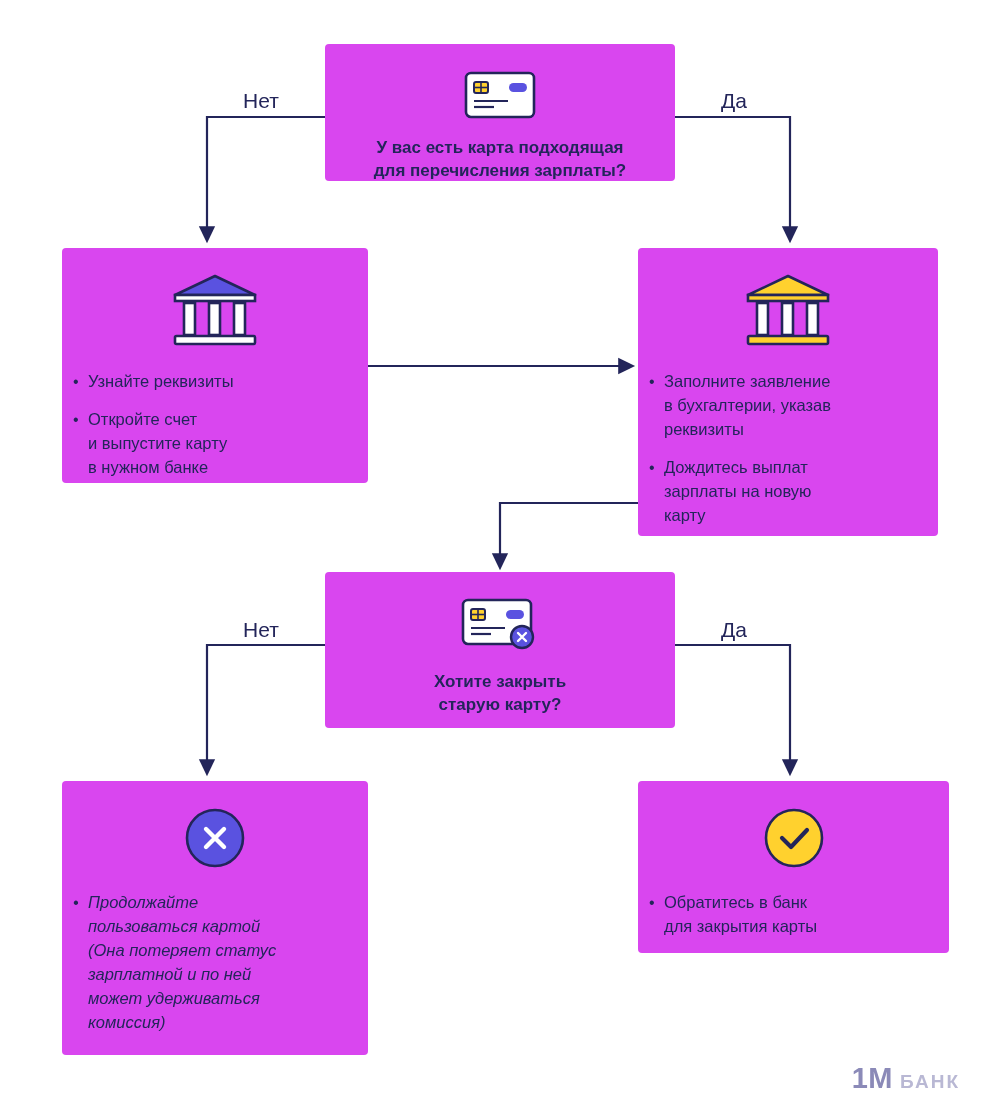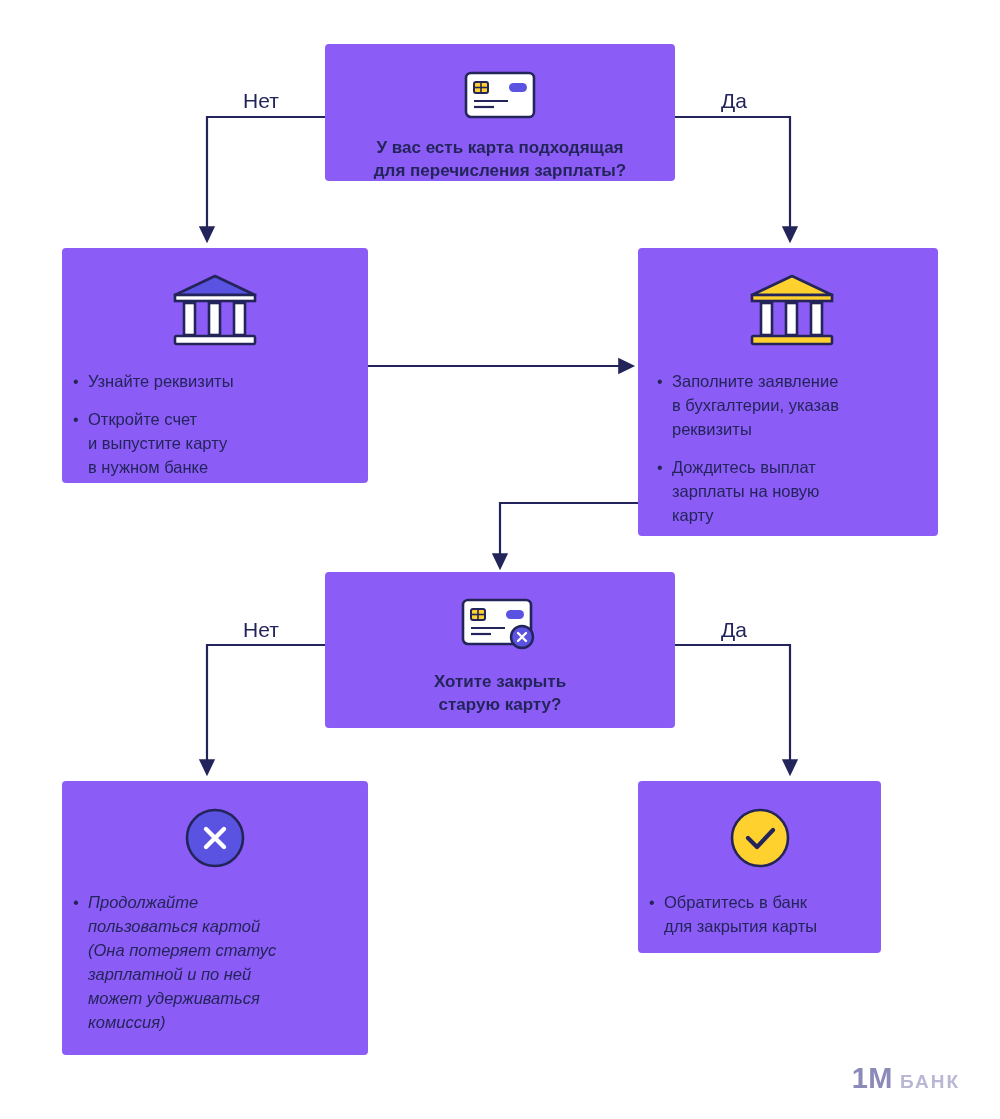--- a/index.html
+++ b/index.html
@@ -15,21 +15,21 @@
     position: relative;
     overflow: hidden;
   }
   .canvas {
     position: relative;
     width: 1000px;
     height: 1119px;
   }
   .node {
     position: absolute;
-    background: #8b5cf6;
+    background: #d946ef;
     border-radius: 4px;
     box-sizing: border-box;
   }
   .node-icon {
     display: flex;
     justify-content: center;
     align-items: center;
     width: 100%;
   }
   .q-title {
@@ -162,21 +162,21 @@
         <span style="white-space:pre-line;">Узнайте реквизиты</span>
       </li>
       <li>
         <span style="white-space:pre-line;">Откройте счет
 и выпустите карту
 в нужном банке</span>
       </li>
     </ul>
   </div>
 
-  <div class="node" style="left:638px; top:248px; width:300px; height:288px;padding-left:8px;">
+  <div class="node" style="left:638px; top:248px; width:300px; height:288px;">
     <div class="node-icon" style="margin-top:22px; height:82px;">
       <svg width="92" height="80" viewBox="0 0 92 80">
         <path d="M46 5 L86 24 L6 24 Z" fill="#ffd12e" stroke="#23255a" stroke-width="2.6" stroke-linejoin="round"></path>
         <rect x="6" y="24" width="80" height="6" fill="#ffd12e" stroke="#23255a" stroke-width="2.6"></rect>
         <rect x="15" y="32" width="11" height="32" fill="#ffffff" stroke="#23255a" stroke-width="2.6"></rect>
         <rect x="40" y="32" width="11" height="32" fill="#ffffff" stroke="#23255a" stroke-width="2.6"></rect>
         <rect x="65" y="32" width="11" height="32" fill="#ffffff" stroke="#23255a" stroke-width="2.6"></rect>
         <rect x="6" y="65" width="80" height="8" rx="1.5" fill="#ffd12e" stroke="#23255a" stroke-width="2.6"></rect>
       </svg>
     </div>
@@ -226,21 +226,21 @@
         <span style="white-space:pre-line;">Продолжайте
 пользоваться картой
 (Она потеряет статус
 зарплатной и по ней
 может удерживаться
 комиссия)</span>
       </li>
     </ul>
   </div>
 
-  <div class="node" style="left:638px; top:781px; width:243px; height:172px;">
+  <div class="node" style="left:638px; top:781px; width:311px; height:172px;">
     <div class="node-icon" style="margin-top:26px; height:62px;">
       <svg width="62" height="62" viewBox="0 0 62 62">
         <circle cx="31" cy="31" r="28" fill="#ffd12e" stroke="#23255a" stroke-width="2.6"></circle>
         <path d="M19 31 L28 40 L44 23" fill="none" stroke="#23255a" stroke-width="4.2" stroke-linecap="round" stroke-linejoin="round"></path>
       </svg>
     </div>
     <ul class="bullets" style="margin-top:22px;">
       <li>
         <span style="white-space:pre-line;">Обратитесь в банк
 для закрытия карты</span>

